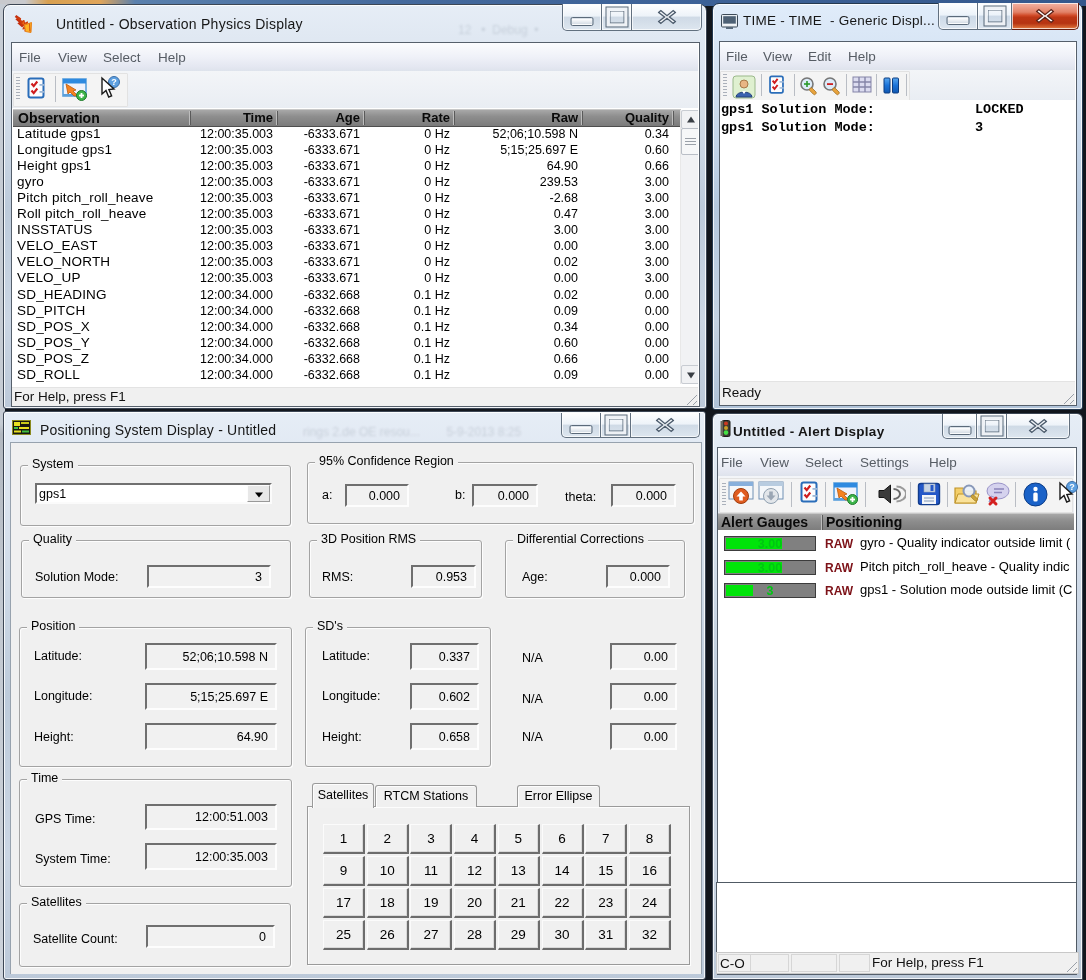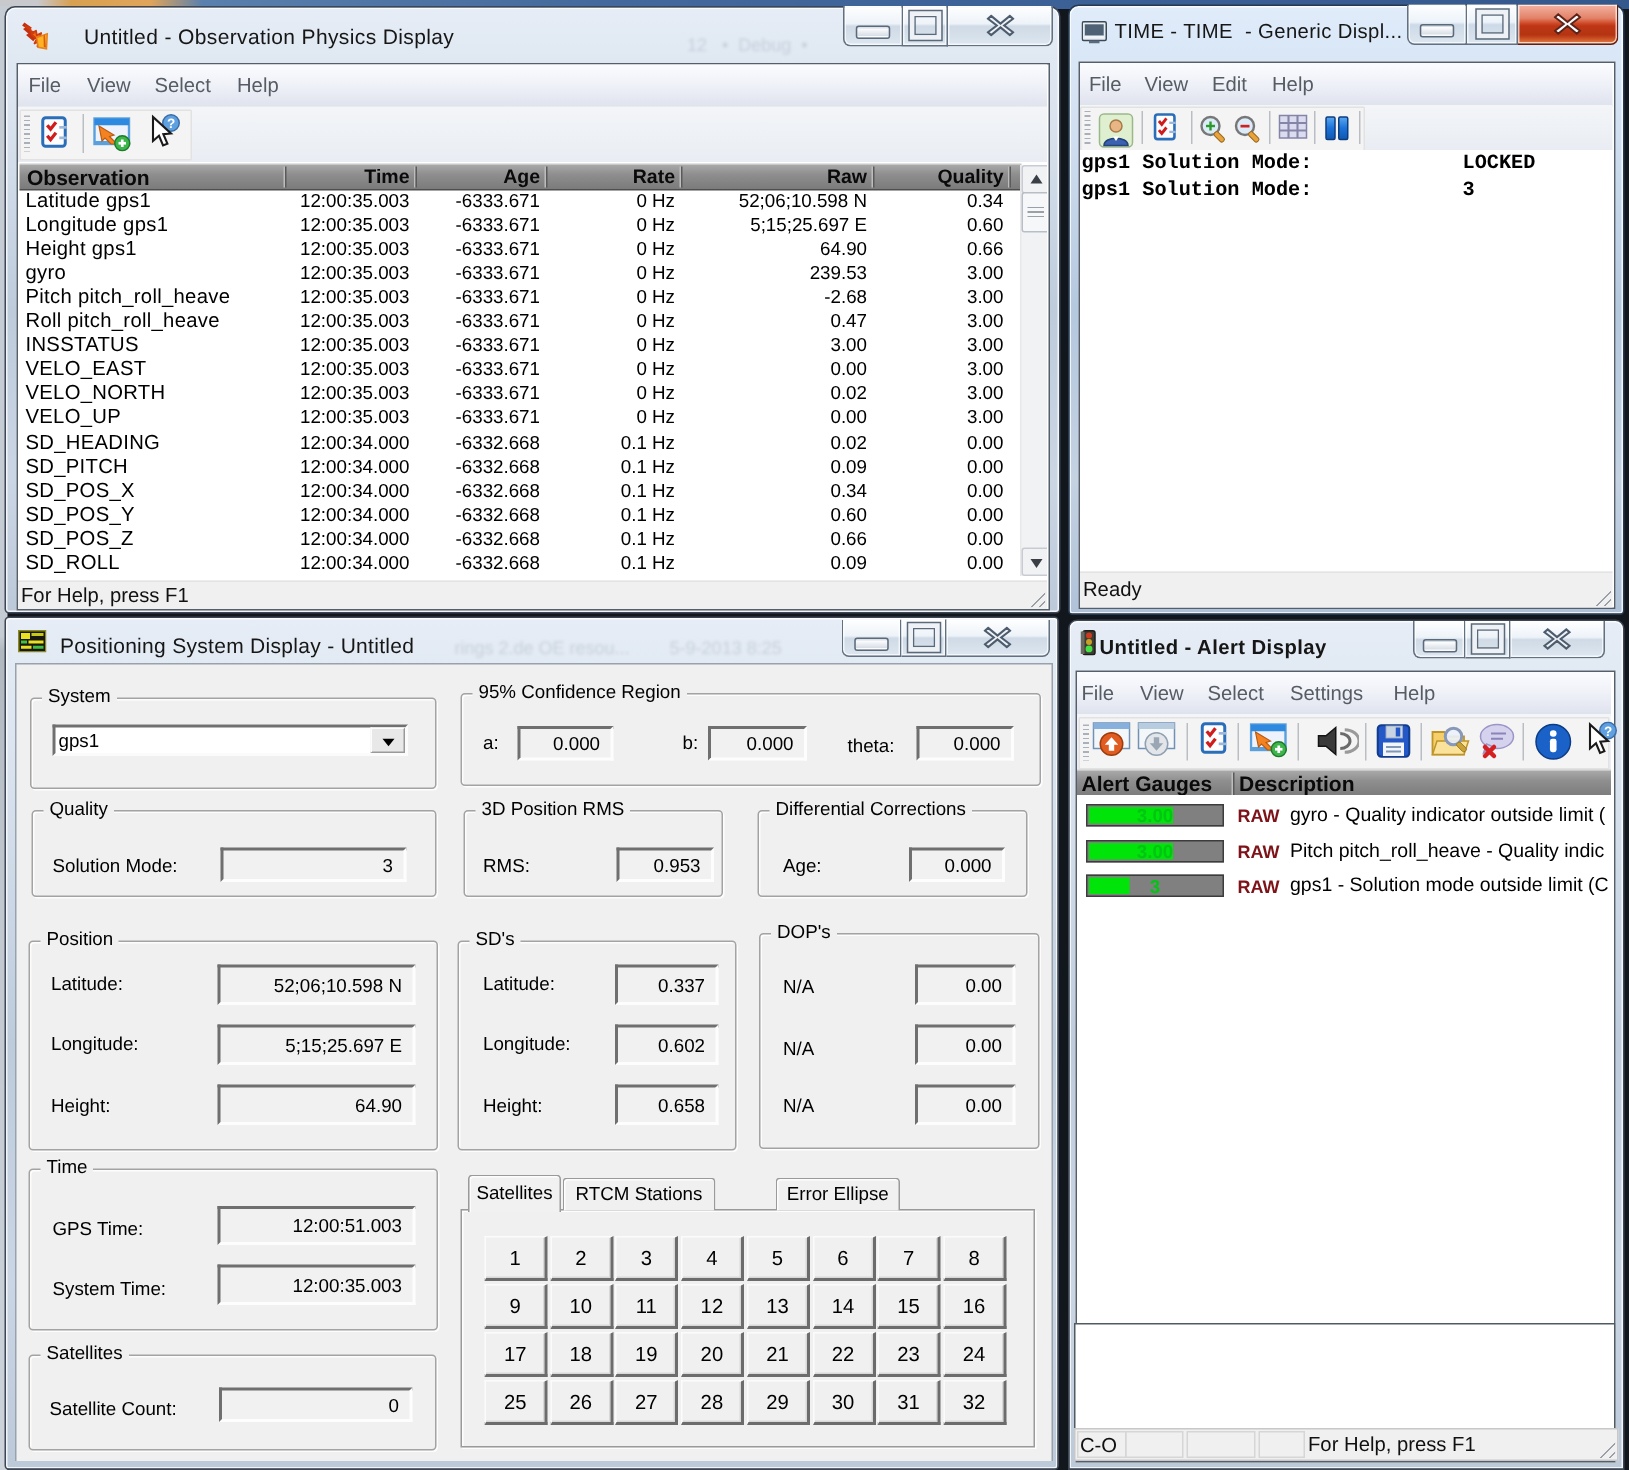--- a/index.html
+++ b/index.html
@@ -503,23 +503,20 @@
       <div class="fld" style="left:407px;top:232px;width:65px;height:23px;">
           <span>0.337</span>
         </div>
       <div class="lbl" style="left:319px;top:278px;">Longitude:</div>
       <div class="fld" style="left:407px;top:272px;width:65px;height:23px;">
           <span>0.602</span>
         </div>
       <div class="lbl" style="left:319px;top:319px;">Height:</div>
       <div class="fld" style="left:407px;top:312px;width:65px;height:23px;">
           <span>0.658</span>
-        </div>
-      <div class="gbox" style="left:503px;top:211px;width:185px;height:142px;">
-          <div class="glab">DOP's</div>
         </div>
       <div class="lbl" style="left:519px;top:240px;">N/A</div>
       <div class="fld" style="left:607px;top:232px;width:63px;height:23px;">
           <span>0.00</span>
         </div>
       <div class="lbl" style="left:519px;top:281px;">N/A</div>
       <div class="fld" style="left:607px;top:272px;width:63px;height:23px;">
           <span>0.00</span>
         </div>
       <div class="lbl" style="left:519px;top:319px;">N/A</div>
@@ -704,21 +701,21 @@
       <div class="ticon" id="w4-cursor" style="left:336px;top:5px;">
             <svg width="26" height="25" viewBox="0 0 26 25">
 <circle cx="18" cy="6" r="5.5" fill="#5ea0e0" stroke="#3a6ea8"></circle>
 <text x="18" y="9.4" font-family="Liberation Sans" font-size="9" font-weight="bold" fill="#fff" text-anchor="middle">?</text>
 <path d="M6 2 L6 18 L10 14.5 L12.7 21 L15.6 19.8 L12.9 13.5 L18 13 Z" fill="#fff" stroke="#1a1a1a" stroke-width="1.4"></path>
 </svg>
           </div>
       </div>
       <div class="ghead" style="left:6px;top:100px;width:356px;height:17px;">
           <div class="hcell" style="left:3px;font-size:14px;">Alert Gauges</div>
-          <div class="hcell" style="left:108px;font-size:14px;">Description</div>
+          <div class="hcell" style="left:108px;font-size:14px;">Positioning</div>
           <div class="hsep" style="left:104px;"></div>
         </div>
       <div class="abs" style="left:6px;top:117px;width:356px;height:349px;background:#fff;"></div>
       <div class="gauge" style="left:12px;top:123px;width:90px;height:13px;">
           <div class="gfill" style="width:62%;"></div>
           <div class="gtxt">3.00</div>
         </div>
       <div class="raw" style="left:113px;top:124px;">RAW</div>
       <div class="desc" style="left:148px;top:122px;">gyro - Quality indicator outside limit (</div>
       <div class="gauge" style="left:12px;top:147px;width:90px;height:13px;">

